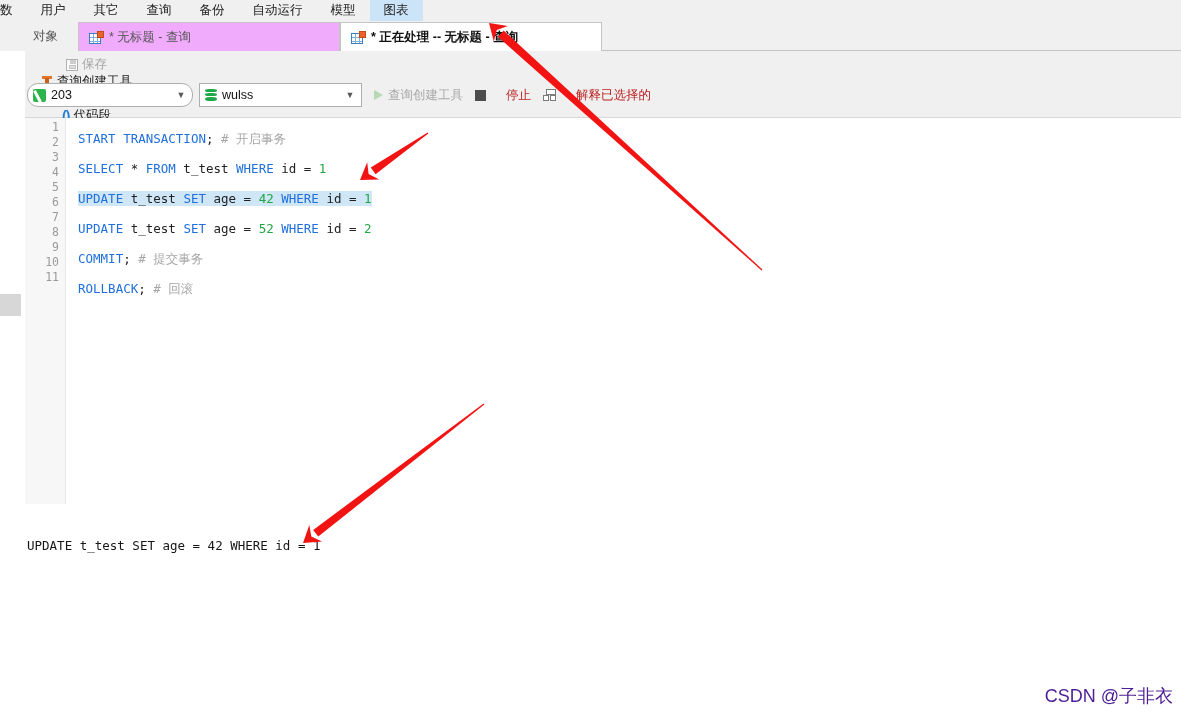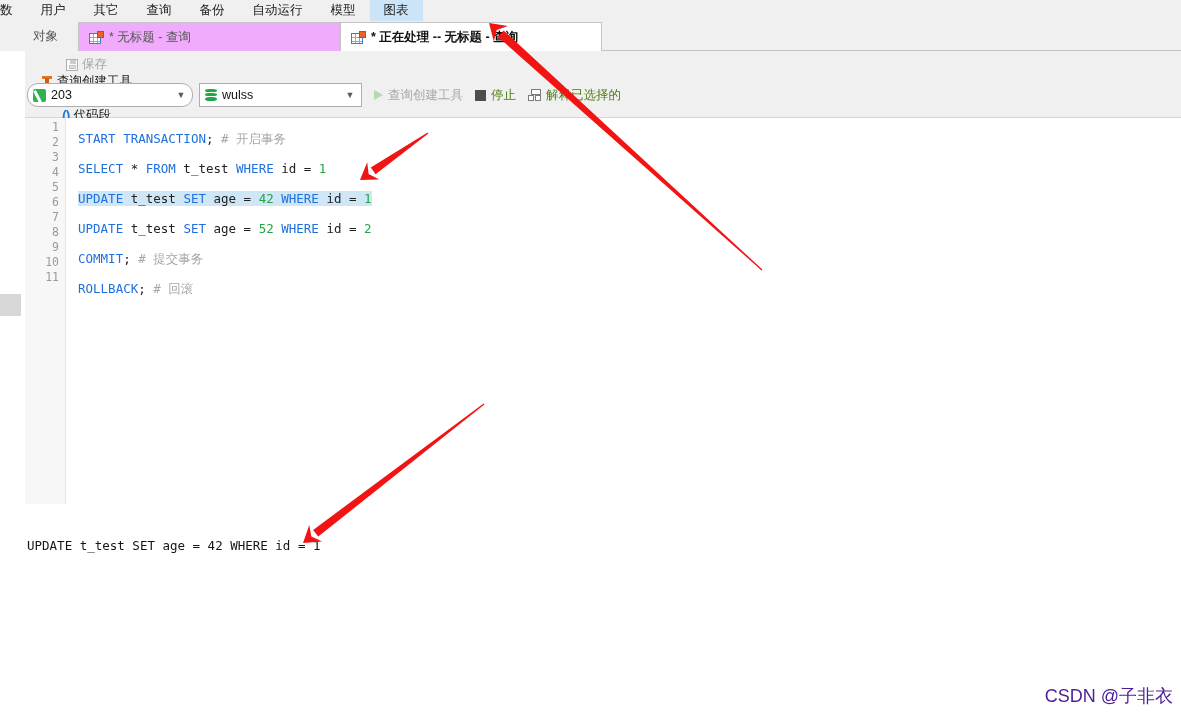--- a/index.html
+++ b/index.html
@@ -254,21 +254,21 @@
   .ic-db i:nth-child(2) { top: 4.6px; }
   .ic-db i:nth-child(3) { top: 8.7px; }
 
   .run-grp { display: flex; align-items: center; margin-left: 12px; }
   .run-item {
     display: flex; align-items: center;
     font-size: 12.5px; white-space: nowrap;
     margin-right: 12px; cursor: default;
   }
   .run-item.dim { color: #a9a9a9; }
-  .run-item.on { color: #4d7c0f; }
+  .run-item.on { color: #b91c1c; gap: 15px; }
   .ic-play {
     width: 0; height: 0;
     border-left: 9px solid #b4d9b4;
     border-top: 5.5px solid transparent;
     border-bottom: 5.5px solid transparent;
     margin-right: 5px;
   }
   .ic-stop {
     width: 11px; height: 11px;
     background: #4d4d4d;

